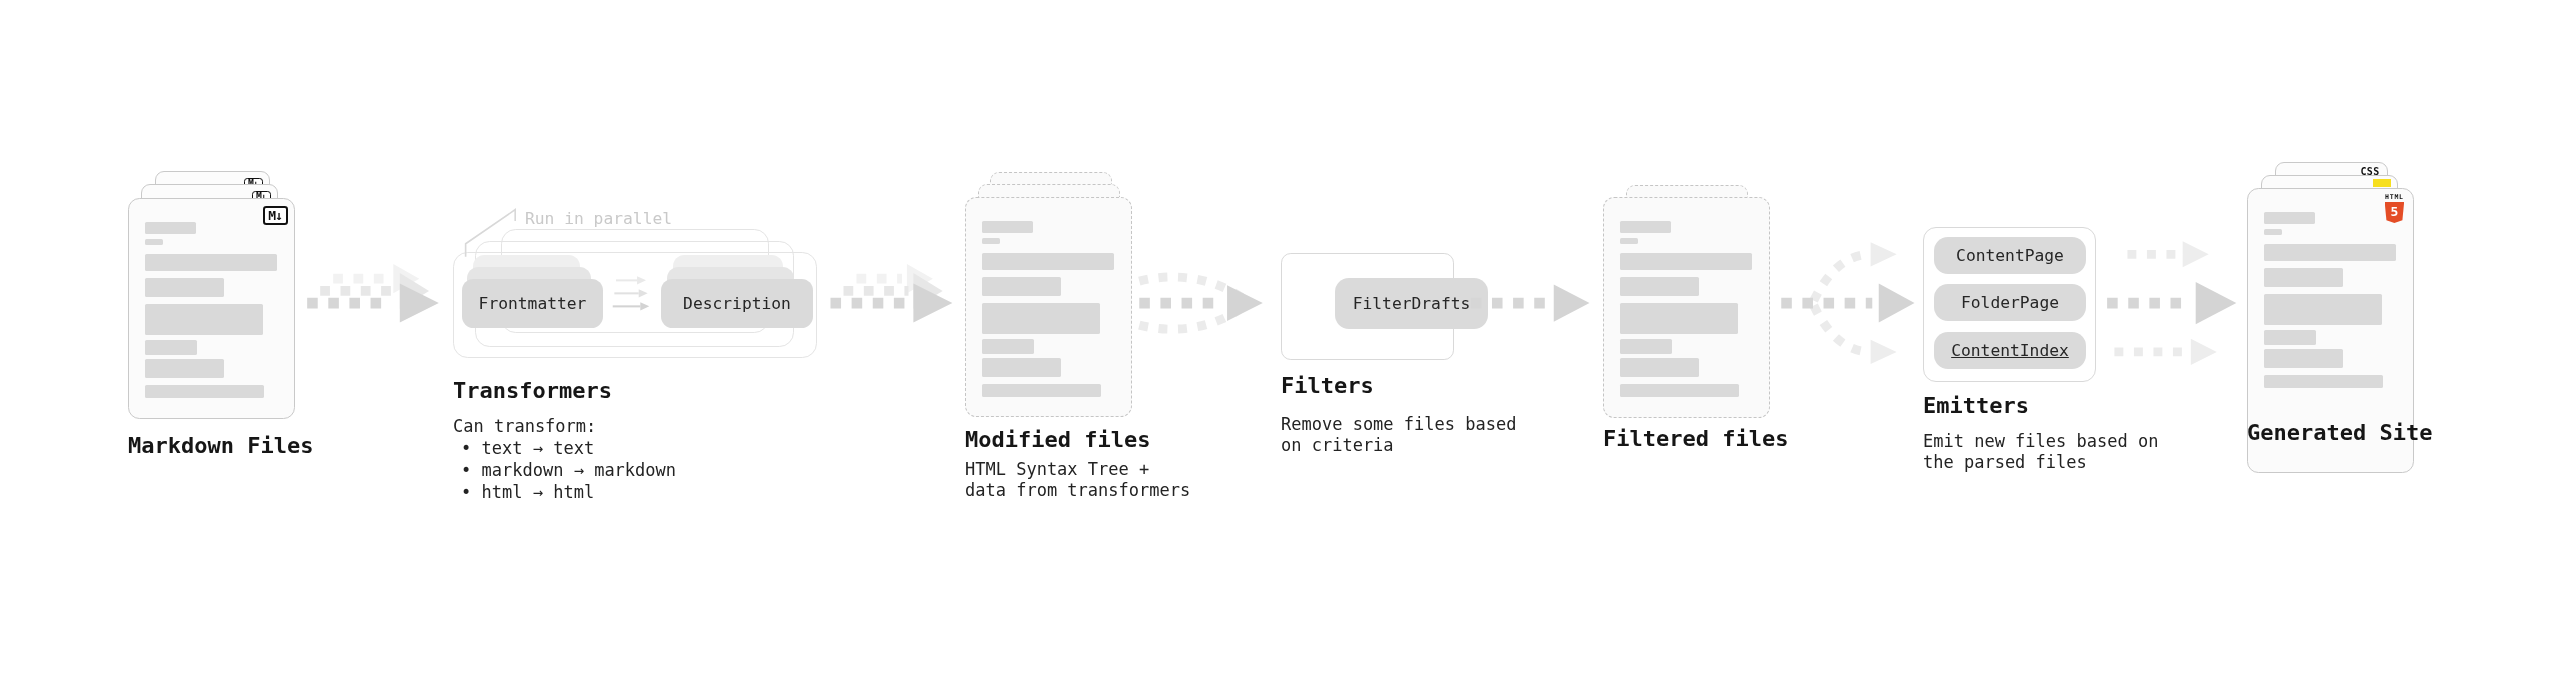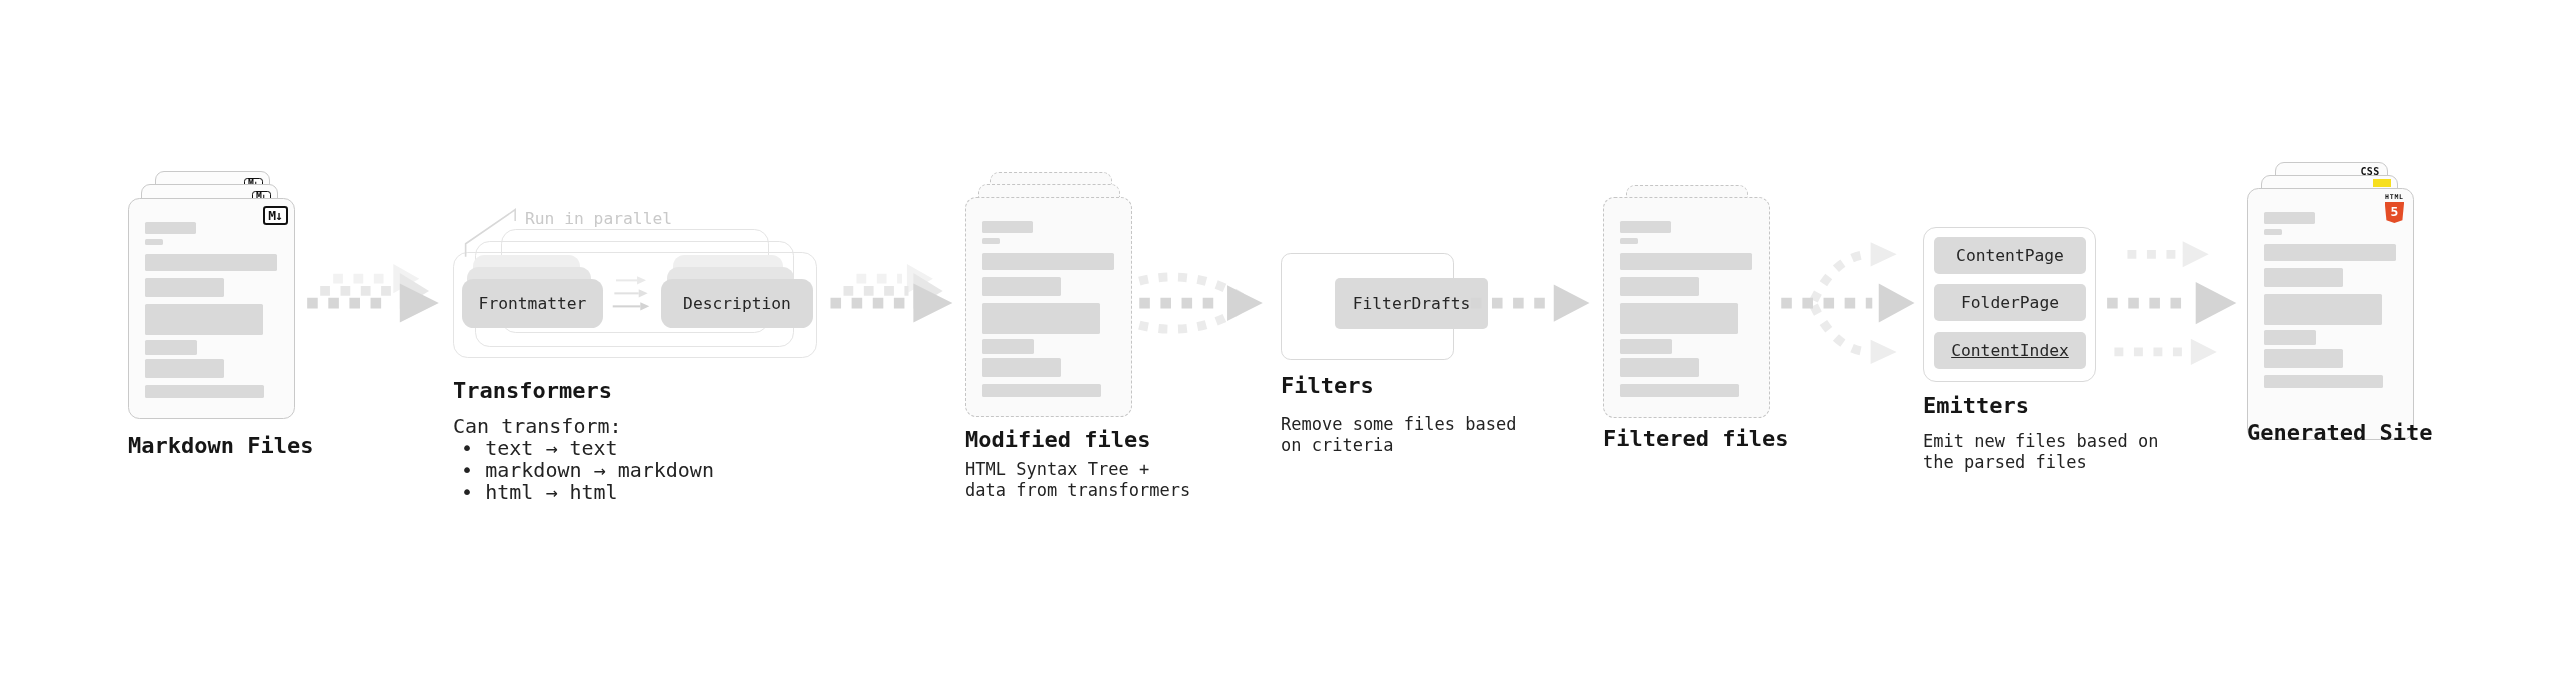--- a/index.html
+++ b/index.html
@@ -46,26 +46,26 @@
   
   .tbox{position:absolute;box-sizing:border-box;border:1.6px solid #e4e4e4;border-radius:14.6px;background:transparent;}
   .fbox{position:absolute;box-sizing:border-box;border:1.6px solid #d9d9d9;border-radius:9.8px;background:#ffffff;}
   .ebox{position:absolute;box-sizing:border-box;border:1.6px solid #d9d9d9;border-radius:13px;background:#ffffff;}
   .pill{
     position:absolute;background:#dadada;border-radius:11.4px;color:#262626;
     font-size:16.3px;display:flex;align-items:center;justify-content:center;white-space:nowrap;
   }
   .pill.g1{background:#e5e5e5;}
   .pill.g2{background:#efefef;}
-  .pill.sq{border-radius:5px;}
+  .pill.sq{border-radius:14px;}
   
   .node-label{position:absolute;font-size:22px;font-weight:600;color:#161616;white-space:nowrap;line-height:1.1;}
   .node-desc{position:absolute;font-size:17px;color:#232323;line-height:21px;white-space:pre-line;}
   .annotation{position:absolute;font-size:16.3px;color:#c9c9c9;white-space:nowrap;}
-  .bullets{position:absolute;font-size:20px;color:#232323;line-height:22px;}
+  .bullets{position:absolute;font-size:17px;color:#232323;line-height:22px;}
   .bullets .li{padding-left:8.1px;white-space:nowrap;}
   .bullets .t{white-space:nowrap;}
   
   #overlay{position:absolute;left:0;top:0;pointer-events:none;}
   .d{fill:none;}
   .d.main{stroke:#d6d6d6;stroke-width:13;stroke-dasharray:13 13;}
   .d.g1s{stroke:#e7e7e7;stroke-width:12;stroke-dasharray:12 13;}
   .d.g2s{stroke:#f2f2f2;stroke-width:12;stroke-dasharray:12 13;}
   .d.lightA{stroke:#ebebeb;stroke-width:11;stroke-dasharray:11 13;}
   .h-main{fill:#d4d4d4;}
@@ -179,21 +179,21 @@
   <div class="node-label" style="left:1923px;top:394px;">Emitters</div>
   <div class="node-desc" style="left:1923px;top:431px;">Emit new files based on
 the parsed files</div>
 
   <div class="doc layer" style="left:2275px;top:162px;width:113px;height:49px;">
     <span class="cssbadge" style="border-bottom-color: rgb(45, 99, 237);">CSS</span>
   </div>
   <div class="doc layer" style="left:2261px;top:175px;width:137px;height:52px;">
     <span class="jsbadge" style="background-color: rgb(247, 223, 30);"></span>
   </div>
-  <div class="doc" style="left:2247px;top:188px;width:167px;height:252px;">
+  <div class="doc" style="left:2247px;top:188px;width:167px;height:285px;">
     <div class="html5">
       <span class="html5-word">HTML</span>
       <div class="shield" style="background-color: rgb(228, 77, 38);">5</div>
     </div>
     <div class="bars">
       <i class="bar b1"></i>
         <i class="bar b2"></i>
         <i class="bar b3"></i>
         <i class="bar b4"></i>
         <i class="bar b5"></i>

